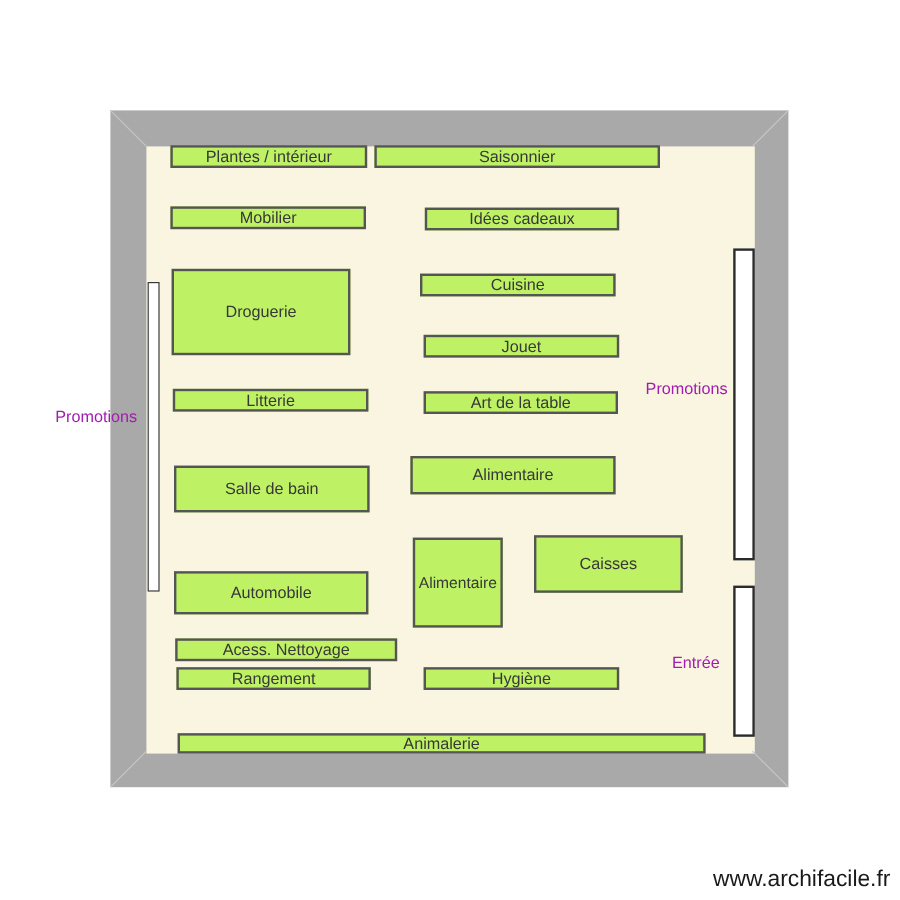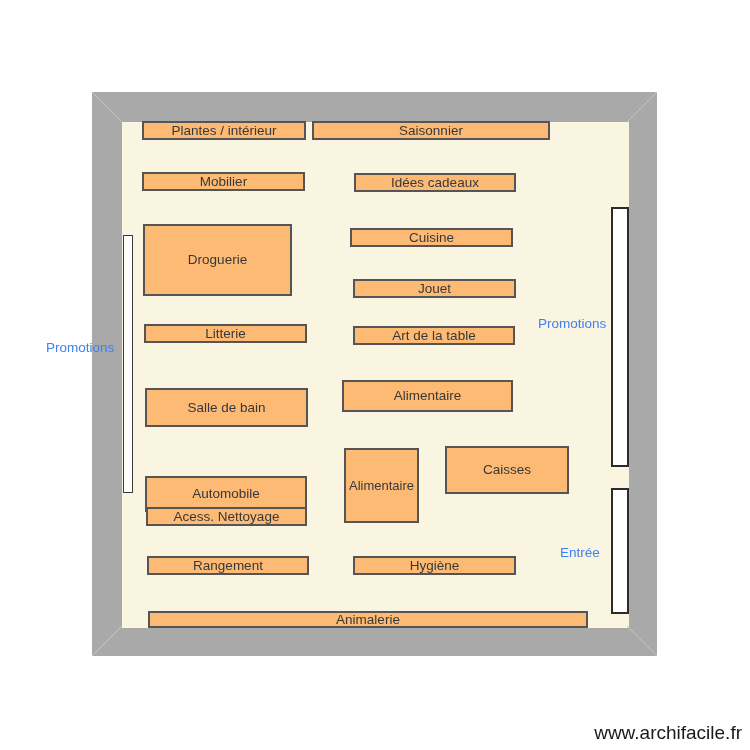--- a/index.html
+++ b/index.html
@@ -5,37 +5,37 @@
   html,body{margin:0;padding:0;}
   body{
     width:750px;height:750px;background:#ffffff;
     font-family:"Liberation Sans", sans-serif;
     position:relative;overflow:hidden;
   }
   .plan{position:absolute;left:0;top:0;width:750px;height:750px;}
   .walls{position:absolute;left:0;top:0;}
   .room{
     position:absolute;
-    background:#fdba74;
+    background:#bef264;
     border:2px solid #555555;
     box-sizing:border-box;
     display:flex;align-items:center;justify-content:center;
     font-size:13.5px;color:#383838;white-space:nowrap;
     line-height:1;
   }
   .shelf{
     position:absolute;
     background:#ffffff;
     box-sizing:border-box;
   }
   .shelf--thin{border:1px solid #3a3a3a;}
   .shelf--wide{border:2px solid #2b2b2b;}
   .free-label{
     position:absolute;
-    font-size:13.5px;color:#3b82f6;white-space:nowrap;
+    font-size:13.5px;color:#a21caf;white-space:nowrap;
     line-height:1;
   }
   .watermark{
     position:absolute;right:8px;bottom:6px;
     font-size:19px;color:#1a1a1a;white-space:nowrap;
   }
 </style>
 </head>
 <body>
 
@@ -57,21 +57,21 @@
   <div class="room" style="left:143px;top:224px;width:149px;height:72px">Droguerie</div>
   <div class="room" style="left:350px;top:228px;width:163px;height:19px">Cuisine</div>
   <div class="room" style="left:353px;top:279px;width:163px;height:19px">Jouet</div>
   <div class="room" style="left:144px;top:324px;width:163px;height:19px">Litterie</div>
   <div class="room" style="left:353px;top:326px;width:162px;height:19px">Art de la table</div>
   <div class="room" style="left:145px;top:388px;width:163px;height:39px">Salle de bain</div>
   <div class="room" style="left:342px;top:380px;width:171px;height:32px">Alimentaire</div>
   <div class="room" style="left:145px;top:476px;width:162px;height:36px">Automobile</div>
   <div class="room" style="left:344px;top:448px;width:75px;height:75px;font-size:13px">Alimentaire</div>
   <div class="room" style="left:445px;top:446px;width:124px;height:48px">Caisses</div>
-  <div class="room" style="left:146px;top:507px;width:161px;height:19px">Acess. Nettoyage</div>
+  <div class="room" style="left:146px;top:532px;width:185px;height:19px">Acess. Nettoyage</div>
   <div class="room" style="left:147px;top:556px;width:162px;height:19px">Rangement</div>
   <div class="room" style="left:353px;top:556px;width:163px;height:19px">Hygiène</div>
   <div class="room" style="left:148px;top:611px;width:440px;height:17px">Animalerie</div>
 
   <div class="shelf shelf--thin" style="left:123px;top:235px;width:10px;height:258px"></div>
   <div class="shelf shelf--wide" style="left:611px;top:207px;width:18px;height:260px"></div>
   <div class="shelf shelf--wide" style="left:611px;top:488px;width:18px;height:126px"></div>
 
   <div class="free-label" style="left:46px;top:341px">Promotions</div>
   <div class="free-label" style="left:538px;top:317px">Promotions</div>

